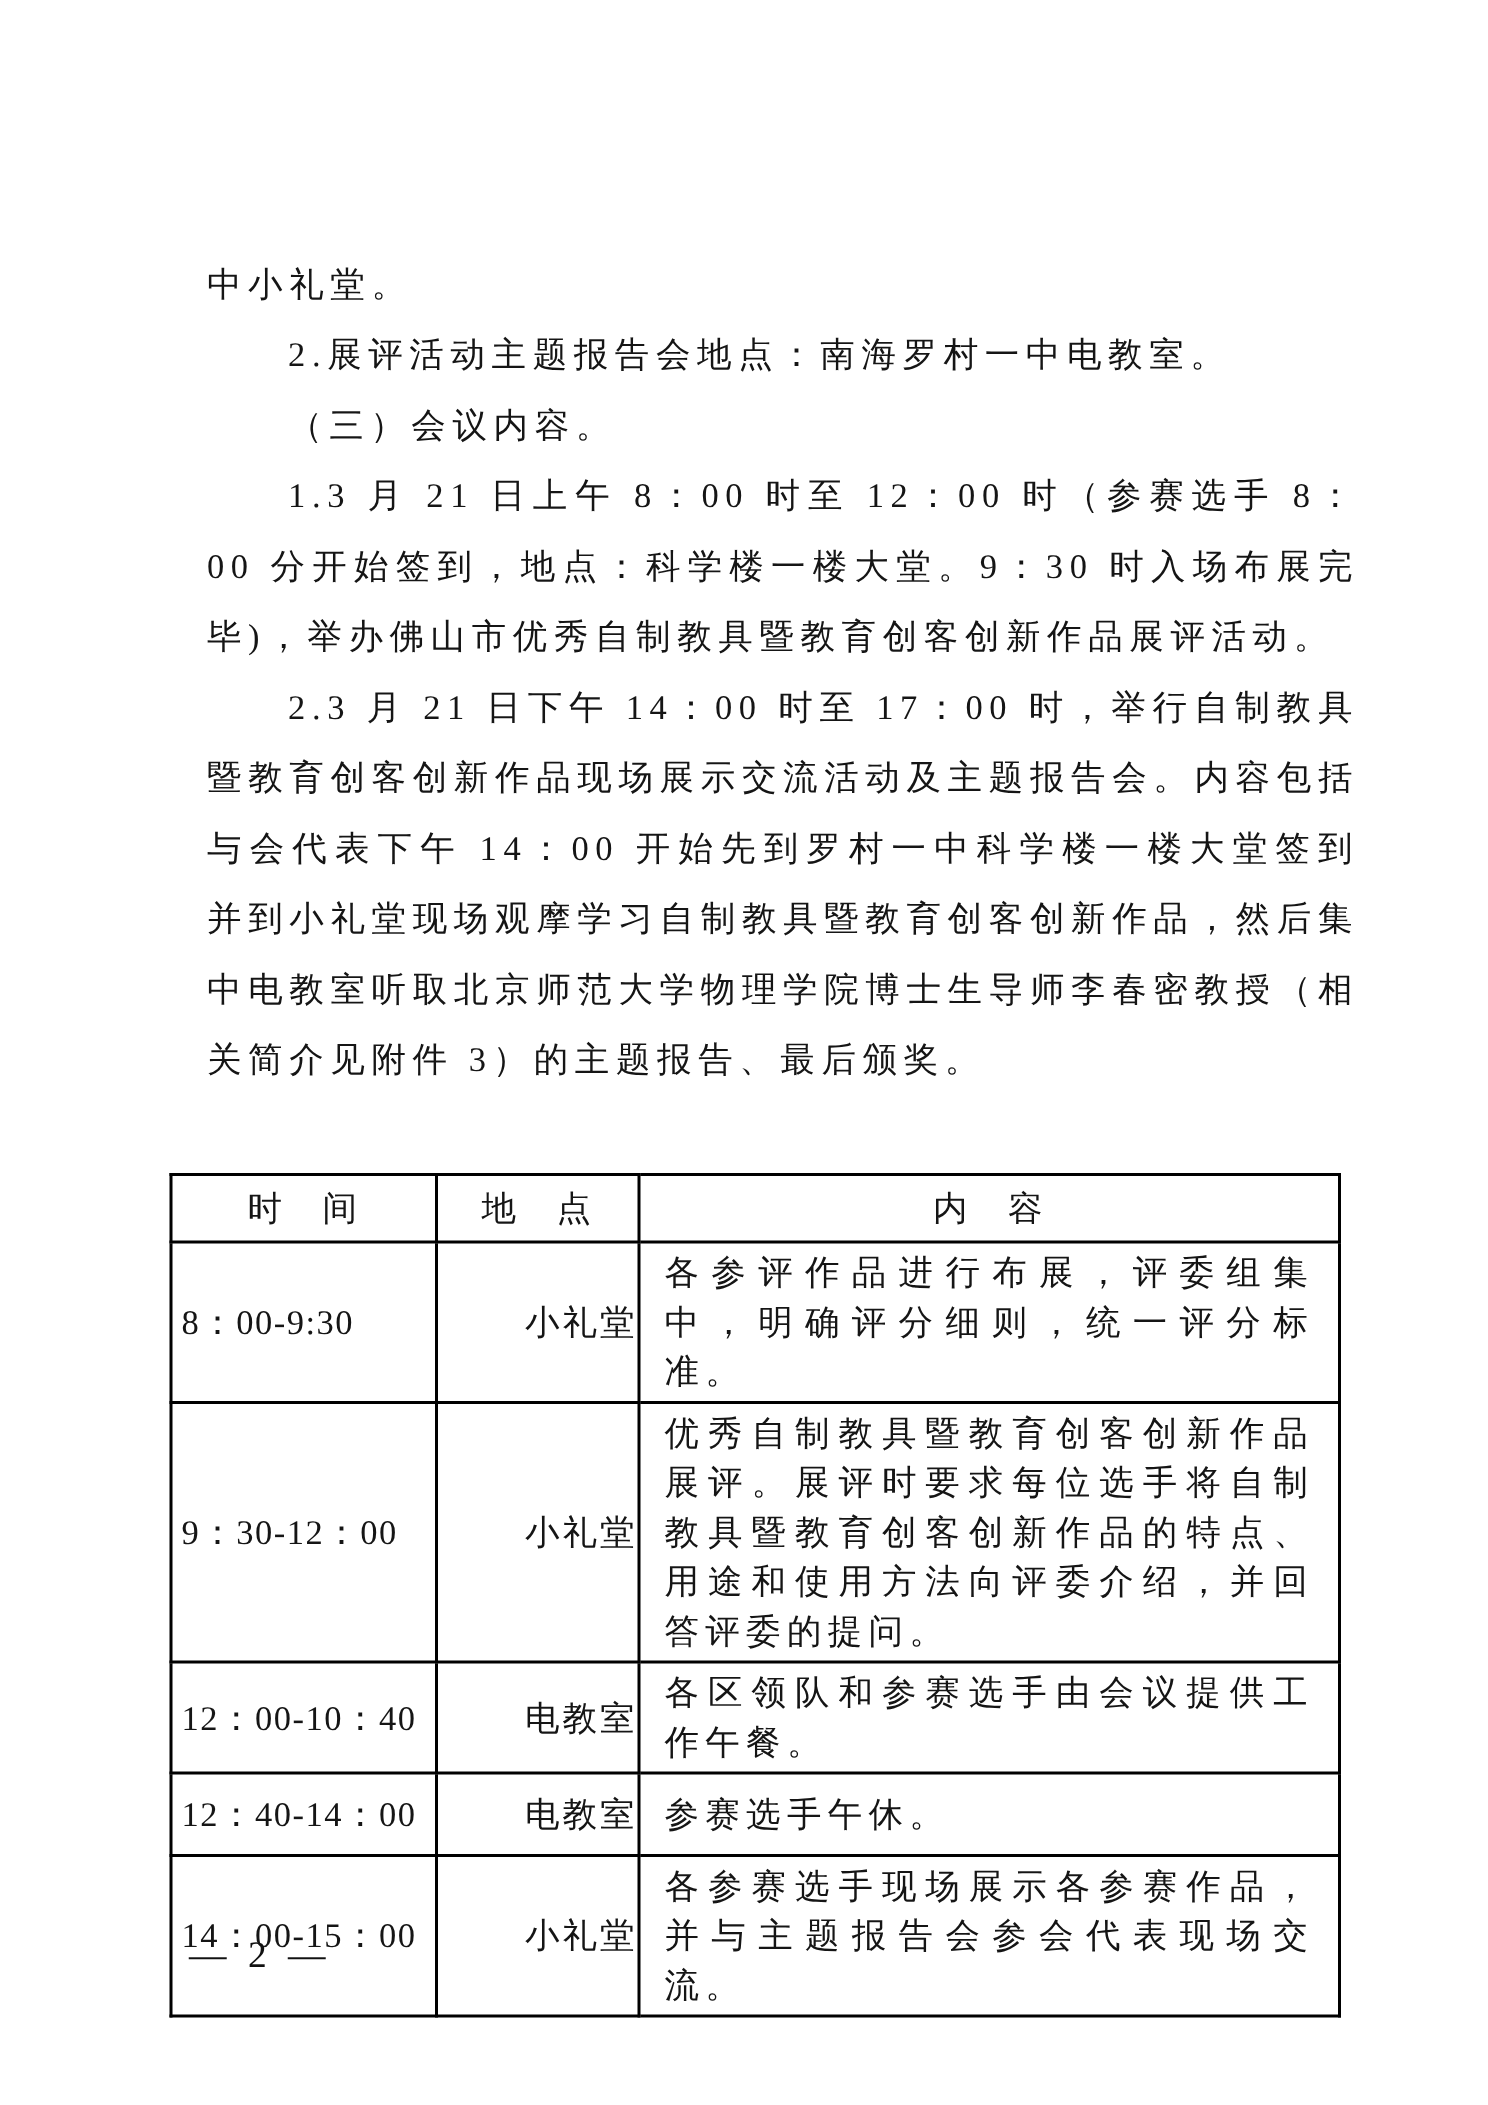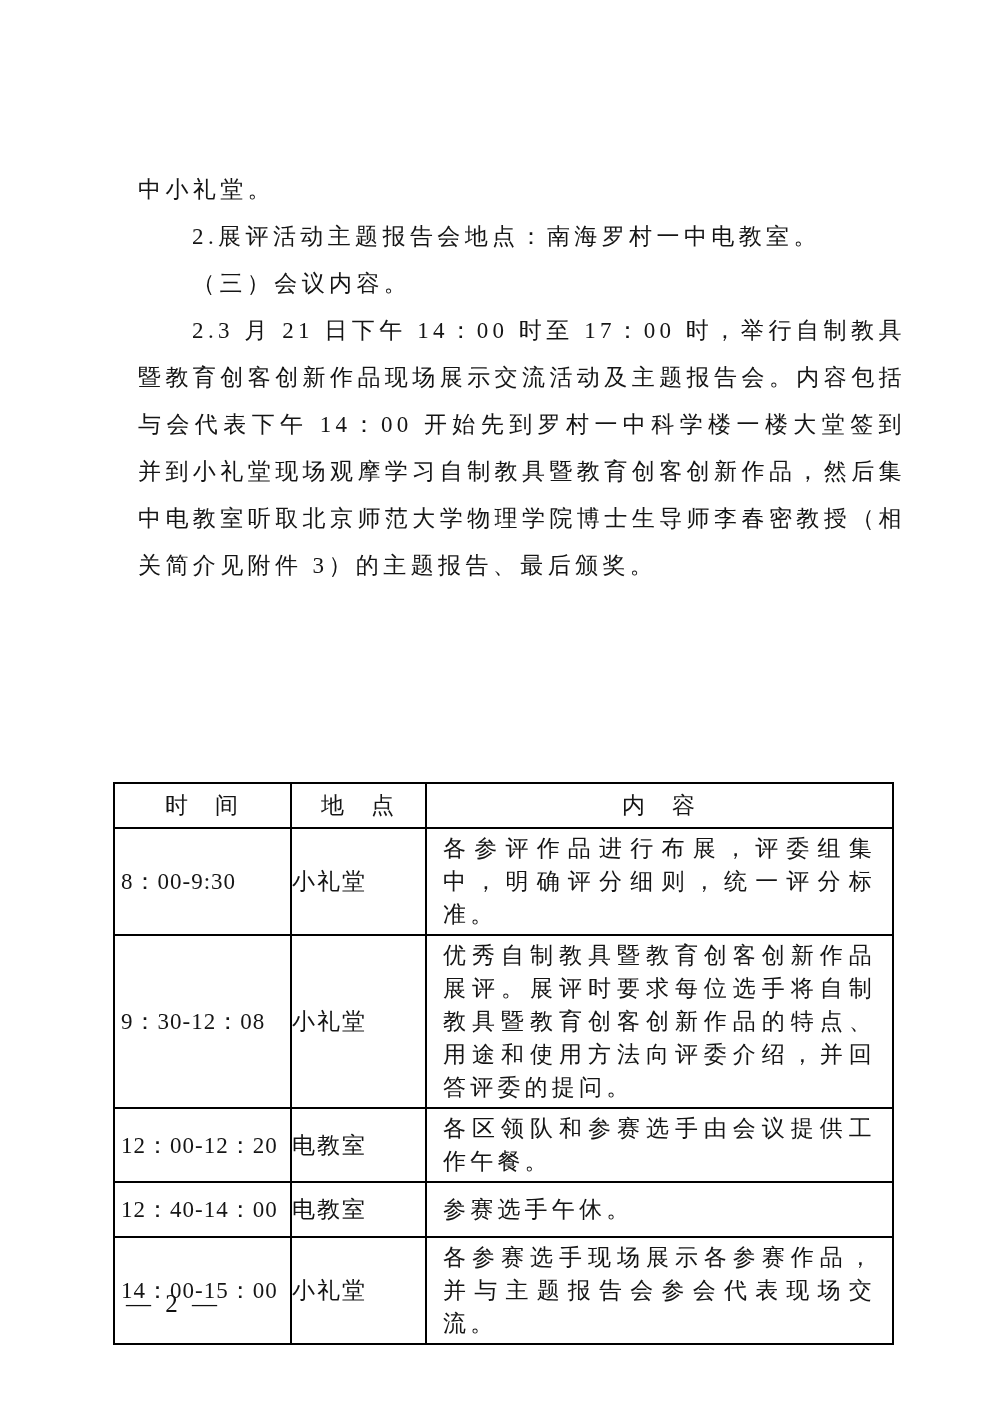--- a/index.html
+++ b/index.html
@@ -44,21 +44,21 @@
   }
   table.agenda thead tr { height: 45px; }
   th.hdr { letter-spacing: 2px; }
   td.time-cell {
     font-size: 22px;
     padding-left: 6px;
     text-align: left;
     letter-spacing: 1px;
     white-space: nowrap;
   }
-  td.place-cell { text-align: left; letter-spacing: 2px; }
+  td.place-cell { text-align: right; letter-spacing: 2px; }
   td.content-cell {
     text-align: justify;
     letter-spacing: 4.2px;
     line-height: 33px;
     padding: 3px 16px;
   }
   tr.r0 { height: 85px; }
   tr.r1 { height: 138px; }
   tr.r2 { height: 68px; }
   tr.r3 { height: 55px; }
@@ -72,20 +72,21 @@
     color: #111111;
   }
 </style>
 </head>
 <body>
 
 <div class="content">
   <p class="para">中小礼堂。</p>
   <p class="para indent">2.展评活动主题报告会地点：南海罗村一中电教室。</p>
   <p class="para indent">（三）会议内容。</p>
+  <p class="para indent">1.3 月 21 日上午 8：00 时至 12：00 时（参赛选手 8：00 分开始签到，地点：科学楼一楼大堂。9：30 时入场布展完毕)，举办佛山市优秀自制教具暨教育创客创新作品展评活动。</p>
   <p class="para indent">2.3 月 21 日下午 14：00 时至 17：00 时，举行自制教具暨教育创客创新作品现场展示交流活动及主题报告会。内容包括与会代表下午 14：00 开始先到罗村一中科学楼一楼大堂签到并到小礼堂现场观摩学习自制教具暨教育创客创新作品，然后集中电教室听取北京师范大学物理学院博士生导师李春密教授（相关简介见附件 3）的主题报告、最后颁奖。</p>
 </div>
 
 <table class="agenda">
   <colgroup>
     <col style="width:177px">
     <col style="width:135px">
     <col style="width:467px">
   </colgroup>
   <thead>
@@ -95,26 +96,26 @@
       <th class="hdr">内　容</th>
     </tr>
   </thead>
   <tbody>
     <tr class="r0">
       <td class="time-cell">8：00-9:30</td>
       <td class="place-cell">小礼堂</td>
       <td class="content-cell">各参评作品进行布展，评委组集中，明确评分细则，统一评分标准。</td>
     </tr>
     <tr class="r1">
-      <td class="time-cell">9：30-12：08</td>
+      <td class="time-cell">9：30-12：00</td>
       <td class="place-cell">小礼堂</td>
       <td class="content-cell">优秀自制教具暨教育创客创新作品展评。展评时要求每位选手将自制教具暨教育创客创新作品的特点、用途和使用方法向评委介绍，并回答评委的提问。</td>
     </tr>
     <tr class="r2">
-      <td class="time-cell">12：00-12：20</td>
+      <td class="time-cell">12：00-10：40</td>
       <td class="place-cell">电教室</td>
       <td class="content-cell">各区领队和参赛选手由会议提供工作午餐。</td>
     </tr>
     <tr class="r3">
       <td class="time-cell">12：40-14：00</td>
       <td class="place-cell">电教室</td>
       <td class="content-cell">参赛选手午休。</td>
     </tr>
     <tr class="r4">
       <td class="time-cell">14：00-15：00</td>

